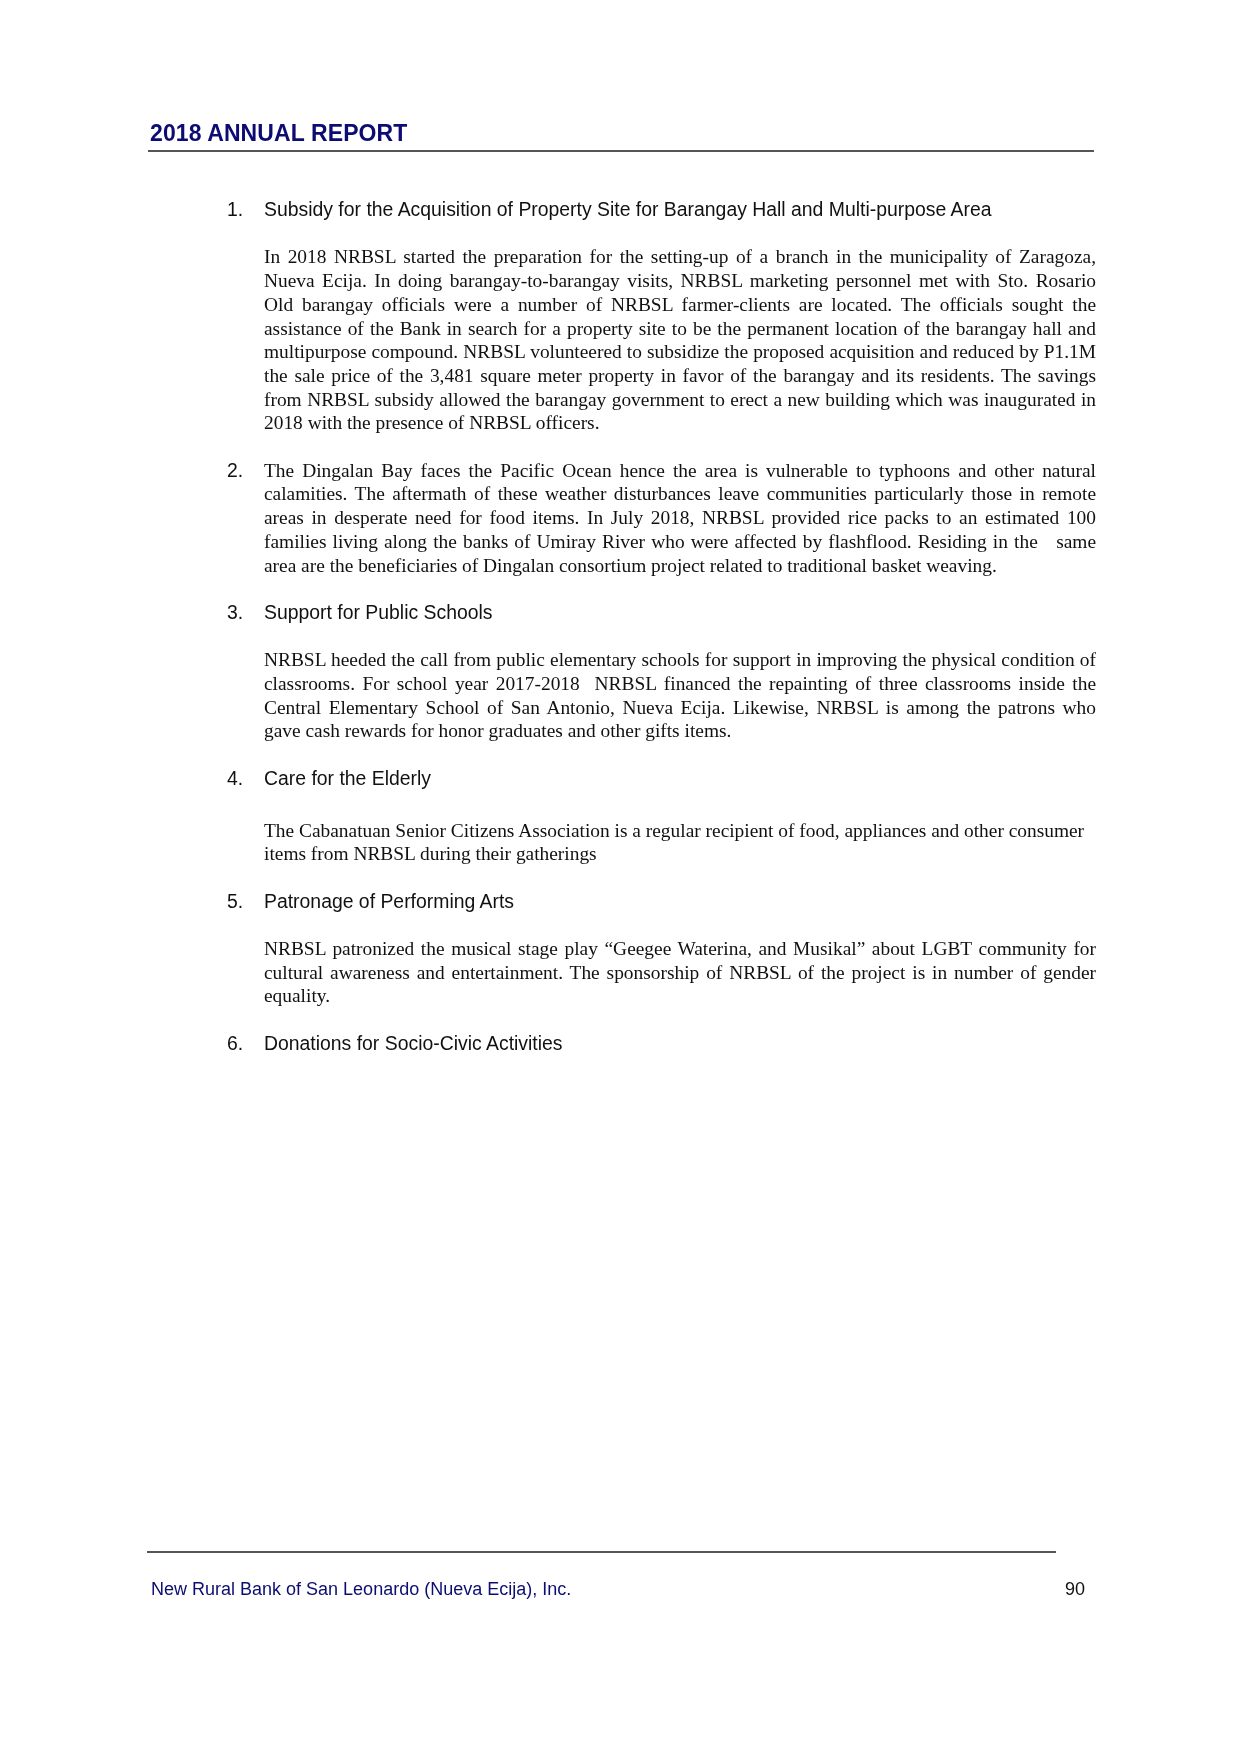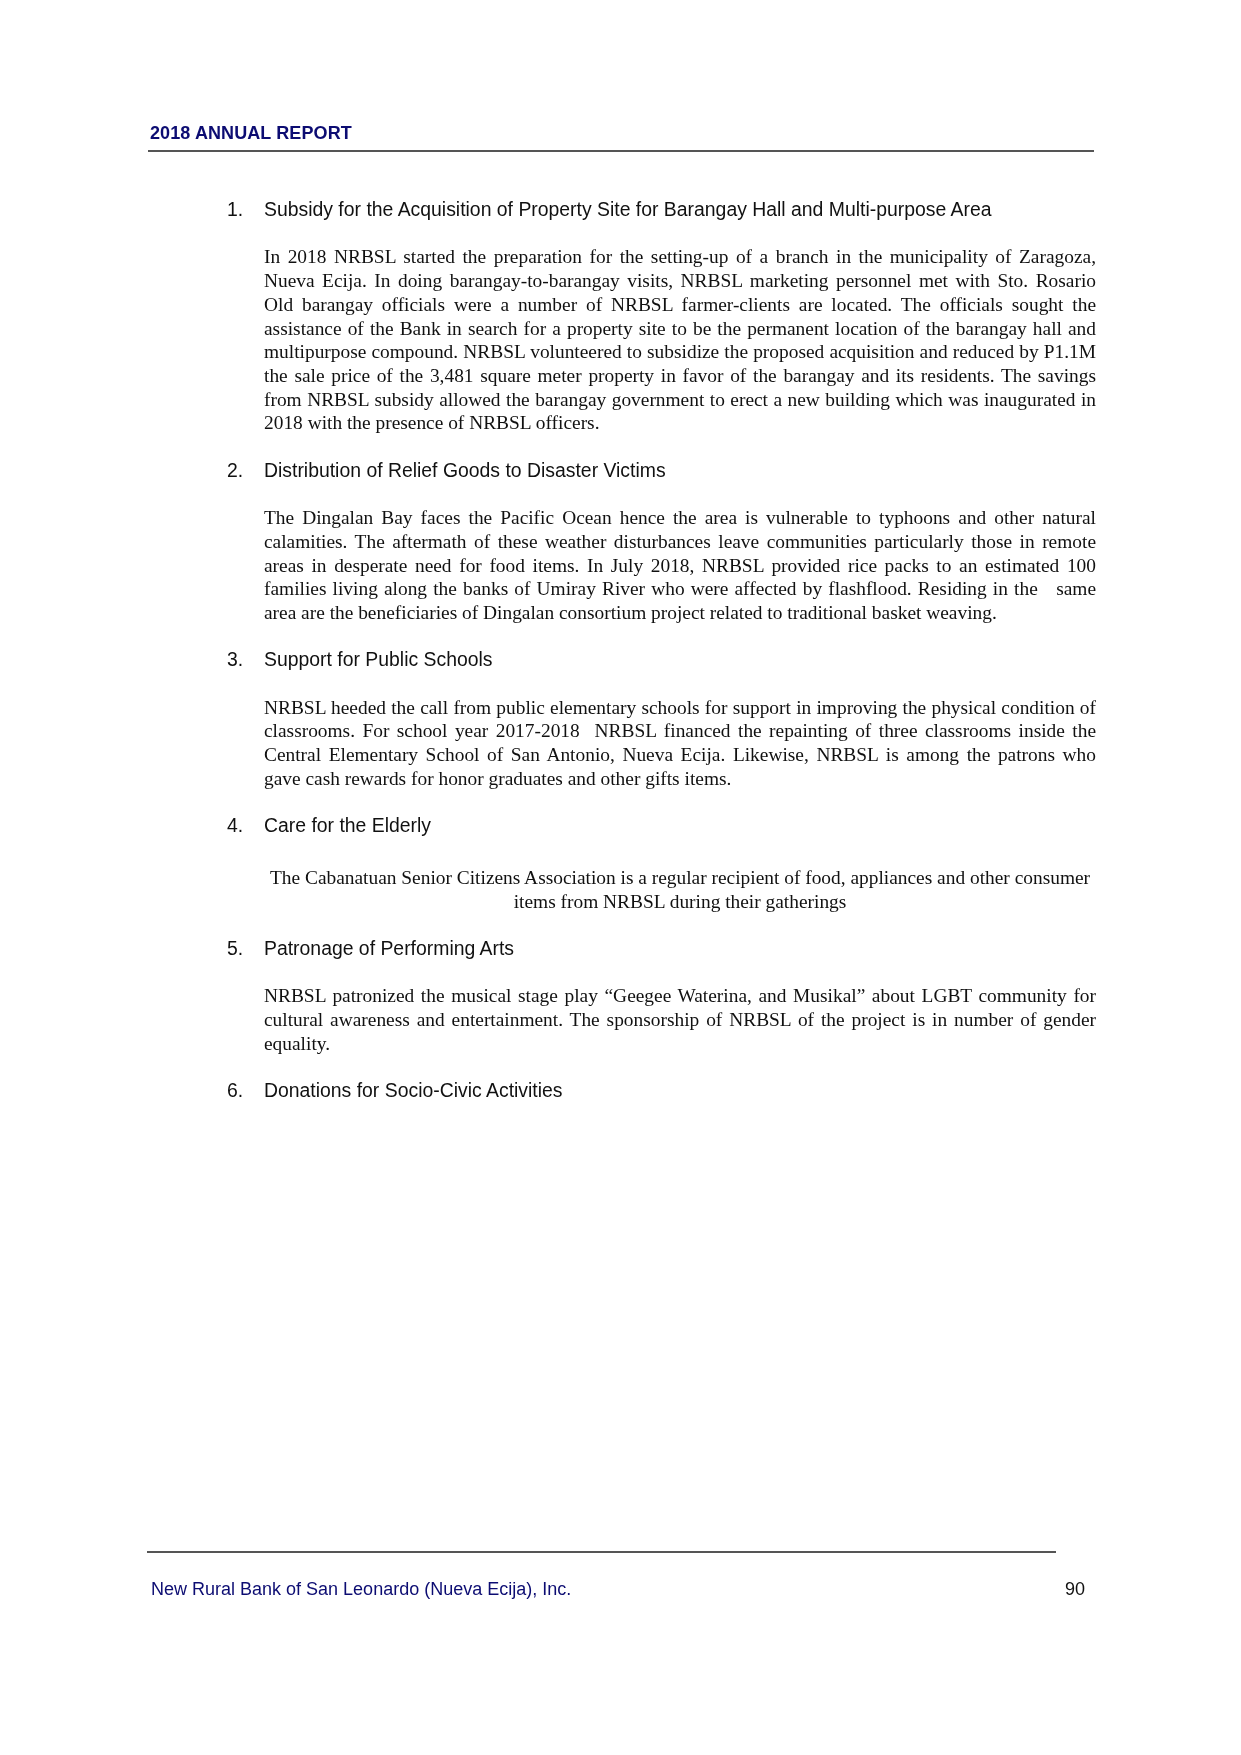--- a/index.html
+++ b/index.html
@@ -1,20 +1,20 @@
 <!DOCTYPE html>
 <html><head>
   <meta charset="utf-8">
   <style>
     html, body { margin: 0; padding: 0; background: #ffffff; }
     body { width: 1241px; height: 1755px; position: relative; overflow: hidden; }
     .page-header-title {
       position: absolute; left: 150px; top: 121px;
       font-family: "Liberation Sans", sans-serif; font-weight: bold;
-      font-size: 18px; line-height: 24px; color: #0c0c72; letter-spacing: 0.1px;
+      font-size: 23px; line-height: 24px; color: #0c0c72; letter-spacing: 0.1px;
     }
     .rule { position: absolute; height: 2px; background: #555555; }
     .header-rule { left: 148px; top: 150px; width: 946px; }
     .footer-rule { left: 147px; top: 1551px; width: 909px; }
     .content {
       position: absolute; left: 150px; top: 198px; width: 946px;
       font-family: "Liberation Sans", sans-serif; font-size: 19.4px;
       line-height: 23.7px; color: #111111;
     }
     .item { position: relative; }
@@ -47,39 +47,38 @@
     <div class="item-heading">
       <span class="item-num">1.</span>
       <span>Subsidy for the Acquisition of Property Site for Barangay Hall and Multi-purpose Area</span>
     </div>
     <p class="item-body">In 2018 NRBSL started the preparation for the setting-up of a branch in the municipality of Zaragoza, Nueva Ecija. In doing barangay-to-barangay visits, NRBSL marketing personnel met with Sto. Rosario Old barangay officials were a number of NRBSL farmer-clients are located. The officials sought the assistance of the Bank in search for a property site to be the permanent location of the barangay hall and multipurpose compound. NRBSL volunteered to subsidize the proposed acquisition and reduced by P1.1M the sale price of the 3,481 square meter property in favor of the barangay and its residents. The savings from NRBSL subsidy allowed the barangay government to erect a new building which was inaugurated in 2018 with the presence of NRBSL officers.</p>
   </div>
 
   <div class="item">
     <div class="item-heading">
       <span class="item-num">2.</span>
-      <span>Distribution of Relief Goods to Disaster Victims</span>
     </div>
     <p class="item-body">The Dingalan Bay faces the Pacific Ocean hence the area is vulnerable to typhoons and other natural calamities. The aftermath of these weather disturbances leave communities particularly those in remote areas in desperate need for food items. In July 2018, NRBSL provided rice packs to an estimated 100 families living along the banks of Umiray River who were affected by flashflood. Residing in the   same area are the beneficiaries of Dingalan consortium project related to traditional basket weaving.</p>
   </div>
 
   <div class="item">
     <div class="item-heading">
       <span class="item-num">3.</span>
       <span>Support for Public Schools</span>
     </div>
     <p class="item-body">NRBSL heeded the call from public elementary schools for support in improving the physical condition of classrooms. For school year 2017-2018  NRBSL financed the repainting of three classrooms inside the Central Elementary School of San Antonio, Nueva Ecija. Likewise, NRBSL is among the patrons who gave cash rewards for honor graduates and other gifts items.</p>
   </div>
 
   <div class="item">
     <div class="item-heading">
       <span class="item-num">4.</span>
       <span>Care for the Elderly</span>
     </div>
-    <p class="item-body" style="text-align:center;margin-top:28px;">The Cabanatuan Senior Citizens Association is a regular recipient of food, appliances and other consumer items from NRBSL during their gatherings</p>
+    <p class="item-body" style="text-align:left;margin-top:28px;">The Cabanatuan Senior Citizens Association is a regular recipient of food, appliances and other consumer items from NRBSL during their gatherings</p>
   </div>
 
   <div class="item">
     <div class="item-heading">
       <span class="item-num">5.</span>
       <span>Patronage of Performing Arts</span>
     </div>
     <p class="item-body">NRBSL patronized the musical stage play “Geegee Waterina, and Musikal” about LGBT community for cultural awareness and entertainment. The sponsorship of NRBSL of the project is in number of gender equality.</p>
   </div>
 

